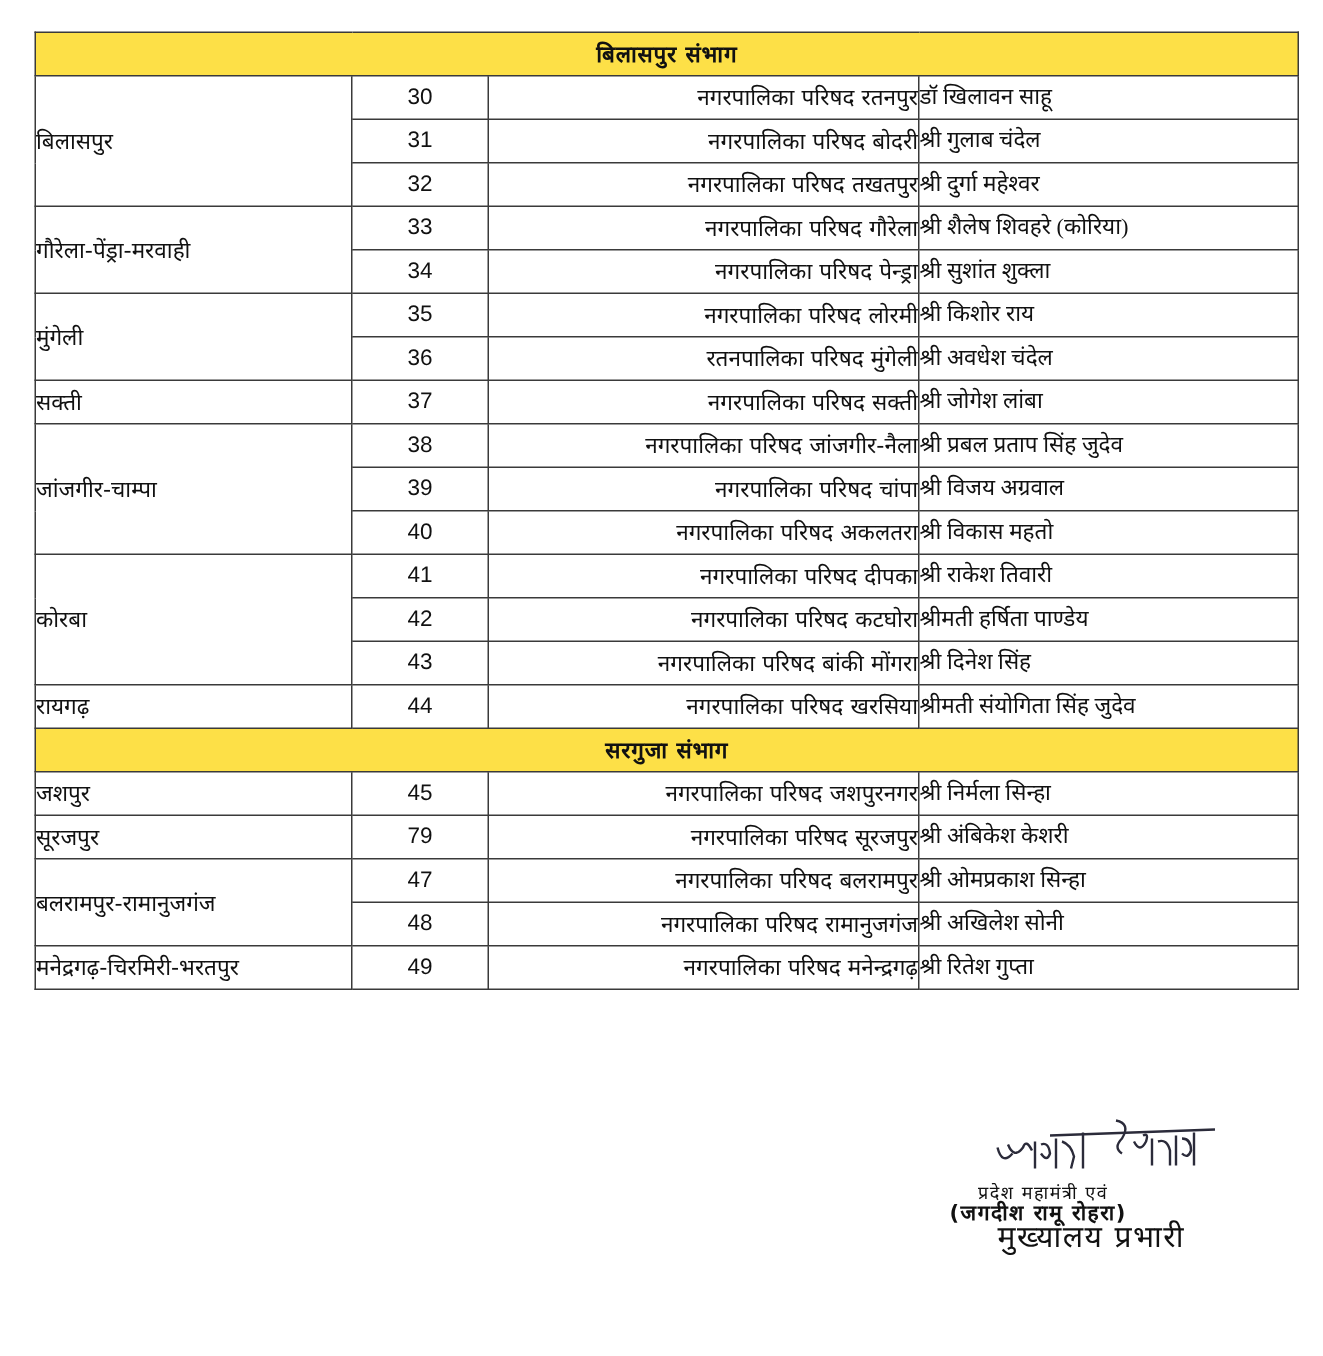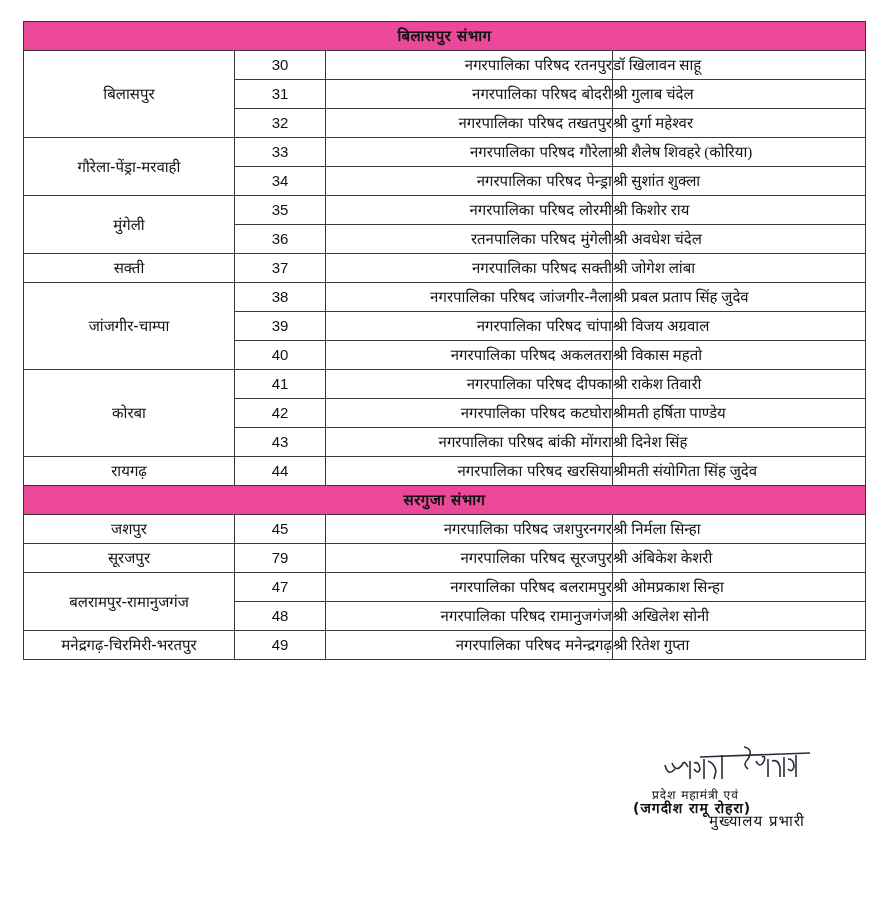--- a/index.html
+++ b/index.html
@@ -2,30 +2,30 @@
 <html><head>
 <meta charset="utf-8">
 <style>
   html, body { margin:0; padding:0; background:#ffffff; }
   body { width:882px; height:904px; position:relative; overflow:hidden;
          font-family:"DejaVu Sans", "Liberation Sans", sans-serif; color:#111; }
   table.main { position:absolute; left:23px; top:21px; width:842px;
                border-collapse:collapse; table-layout:fixed; }
   table.main td { border:1.3px solid #3a3a3a; height:28px; padding:0; font-size:15px;
                   line-height:28px; white-space:nowrap; overflow:hidden; }
-  td.hdr { background:#ec4899; text-align:center; font-weight:bold; font-size:22px;
+  td.hdr { background:#fde047; text-align:center; font-weight:bold; font-size:22px;
            height:32px; line-height:32px; letter-spacing:0.5px; }
-  td.dist { text-align:center; font-size:16px; }
+  td.dist { text-align:left; font-size:16px; }
   td.num { text-align:center; font-family:"Liberation Sans", sans-serif; font-size:14px; }
   td.body { padding-left:3px; font-size:15px;text-align:right; }
   td.name { padding-left:3px; font-size:15px;font-family:Liberation Serif, serif; }
   .sig { position:absolute; left:660px; top:745px; width:150px; height:40px; }
   .signer { position:absolute; left:633px; top:798px; font-size:14px; font-weight:bold; letter-spacing:1px; }
   .desig1 { position:absolute; left:652px; top:786px; font-size:12px; letter-spacing:1px; }
-  .desig2 { position:absolute; left:665px; top:810px; font-size:15px; letter-spacing:1px;margin-left:44px; }
+  .desig2 { position:absolute; left:665px; top:810px; font-size:20px; letter-spacing:1px; }
 </style>
 </head>
 <body>
 
 <table class="main">
   <colgroup>
     <col style="width:211px">
     <col style="width:91px">
     <col style="width:287px">
     <col style="width:253px">

